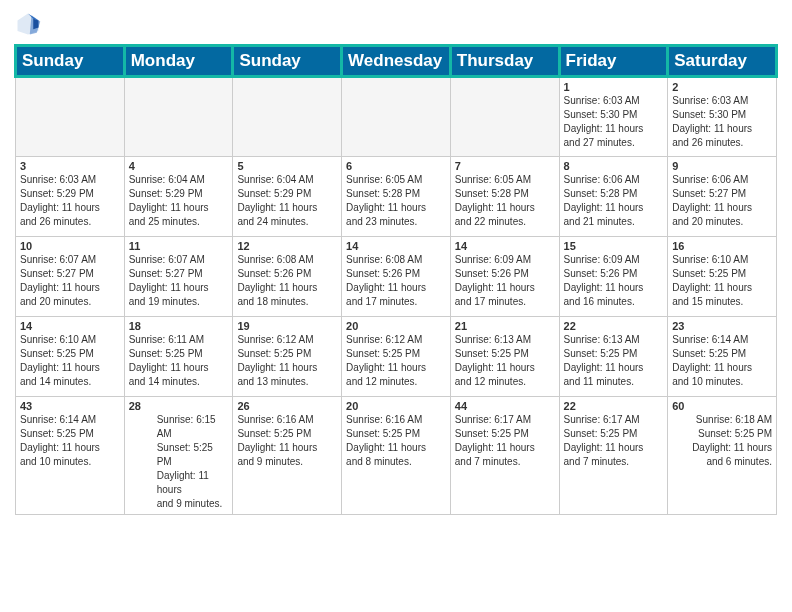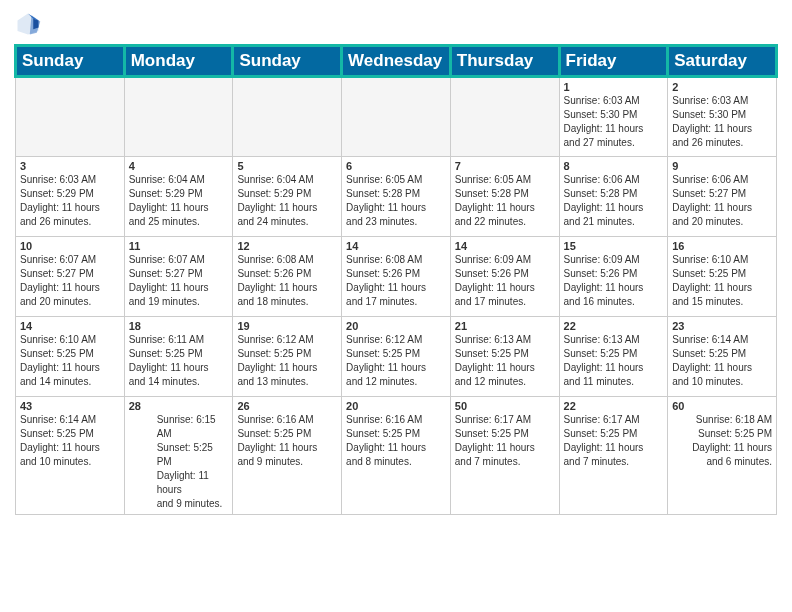--- a/index.html
+++ b/index.html
@@ -330,21 +330,21 @@
 and 9 minutes.</div>
           </td>
           <td>
             <span class="day-num">20</span>
             <div class="day-info" style="white-space: pre-line;">Sunrise: 6:16 AM
 Sunset: 5:25 PM
 Daylight: 11 hours
 and 8 minutes.</div>
           </td>
           <td>
-            <span class="day-num">50</span>
+            <span class="day-num">44</span>
             <div class="day-info" style="white-space: pre-line;">Sunrise: 6:17 AM
 Sunset: 5:25 PM
 Daylight: 11 hours
 and 7 minutes.</div>
           </td>
           <td>
             <span class="day-num">22</span>
             <div class="day-info" style="white-space: pre-line;">Sunrise: 6:17 AM
 Sunset: 5:25 PM
 Daylight: 11 hours

